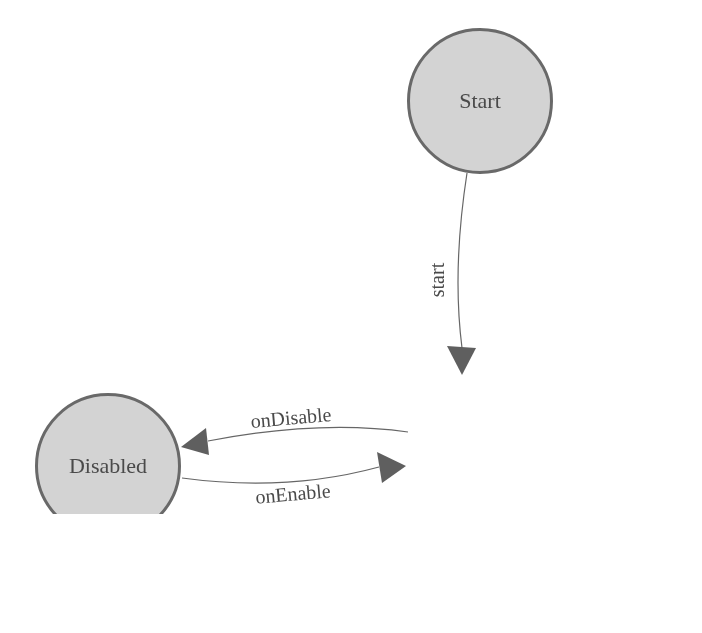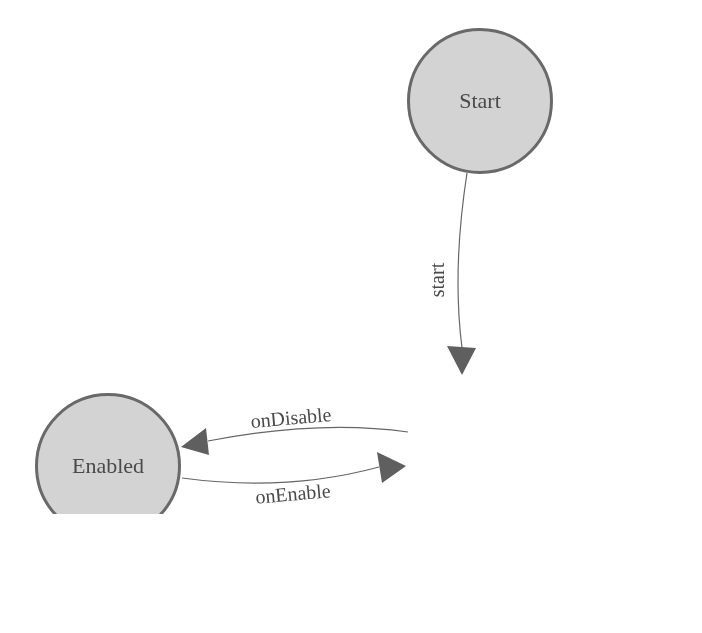--- a/index.html
+++ b/index.html
@@ -70,21 +70,21 @@
     <path class="edge-path" d="M 182 478 C 255 488, 320 483, 379 467"></path>
     <polygon class="arrowhead" points="406,466 377,452 382,483"></polygon>
   </svg>
 
   <div class="node node-start">
     <span>Start</span>
   </div>
 
 
   <div class="node node-disabled">
-    <span>Enabled</span>
+    <span>Disabled</span>
   </div>
 
   <div class="edge-label label-start">start</div>
 
   <div class="edge-label label-ondisable">onDisable</div>
 
   <div class="edge-label label-onenable">onEnable</div>
 
 </div>
 

